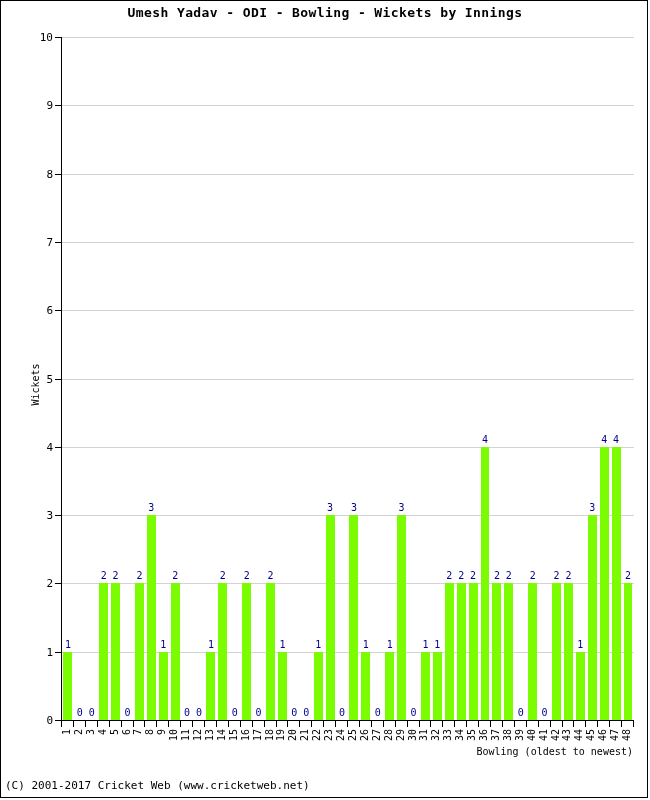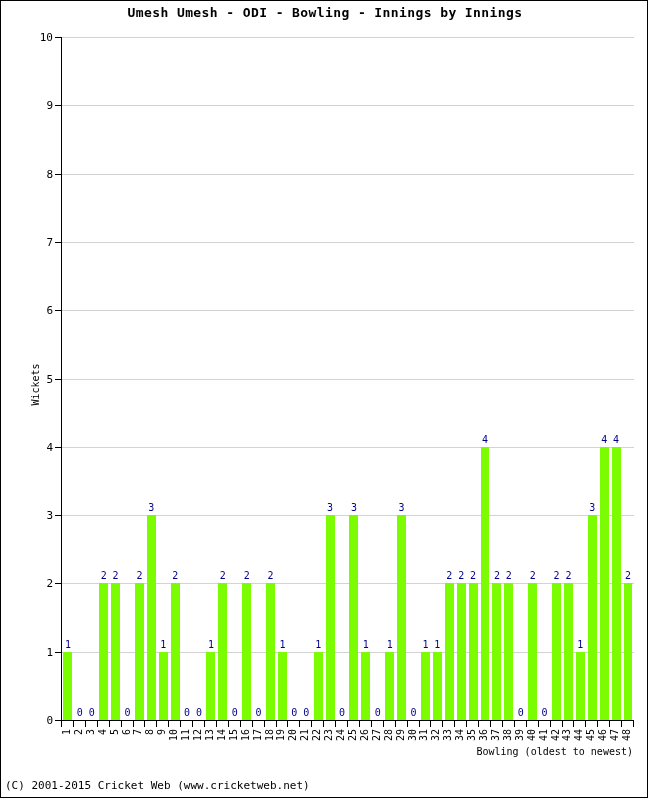--- a/index.html
+++ b/index.html
@@ -179,21 +179,21 @@
     font-size: 11px;
     color: #000000;
     white-space: nowrap;
   }
 </style>
 </head>
 <body>
 
 <div id="chart-root">
 
-  <div id="chart-title">Umesh Umesh - ODI - Bowling - Innings by Innings</div>
+  <div id="chart-title">Umesh Yadav - ODI - Bowling - Wickets by Innings</div>
 
   <div id="y-axis-title">Wickets</div>
 
   <div id="y-axis-labels">
       <div class="y-label" style="top: 683px;">0</div>
       <div class="y-label" style="top: 614.7px;">1</div>
       <div class="y-label" style="top: 546.4px;">2</div>
       <div class="y-label" style="top: 478.1px;">3</div>
       <div class="y-label" style="top: 409.8px;">4</div>
       <div class="y-label" style="top: 341.5px;">5</div>
@@ -510,15 +510,15 @@
       <div class="x-label" style="left: 501.458px;">43</div>
       <div class="x-label" style="left: 513.375px;">44</div>
       <div class="x-label" style="left: 525.292px;">45</div>
       <div class="x-label" style="left: 537.208px;">46</div>
       <div class="x-label" style="left: 549.125px;">47</div>
       <div class="x-label" style="left: 561.042px;">48</div>
     </div>
 
   <div id="x-axis-title">Bowling (oldest to newest)</div>
 
-  <div id="footer-text">(C) 2001-2015 Cricket Web (www.cricketweb.net)</div>
+  <div id="footer-text">(C) 2001-2017 Cricket Web (www.cricketweb.net)</div>
 
 </div>
 
 </body></html>

